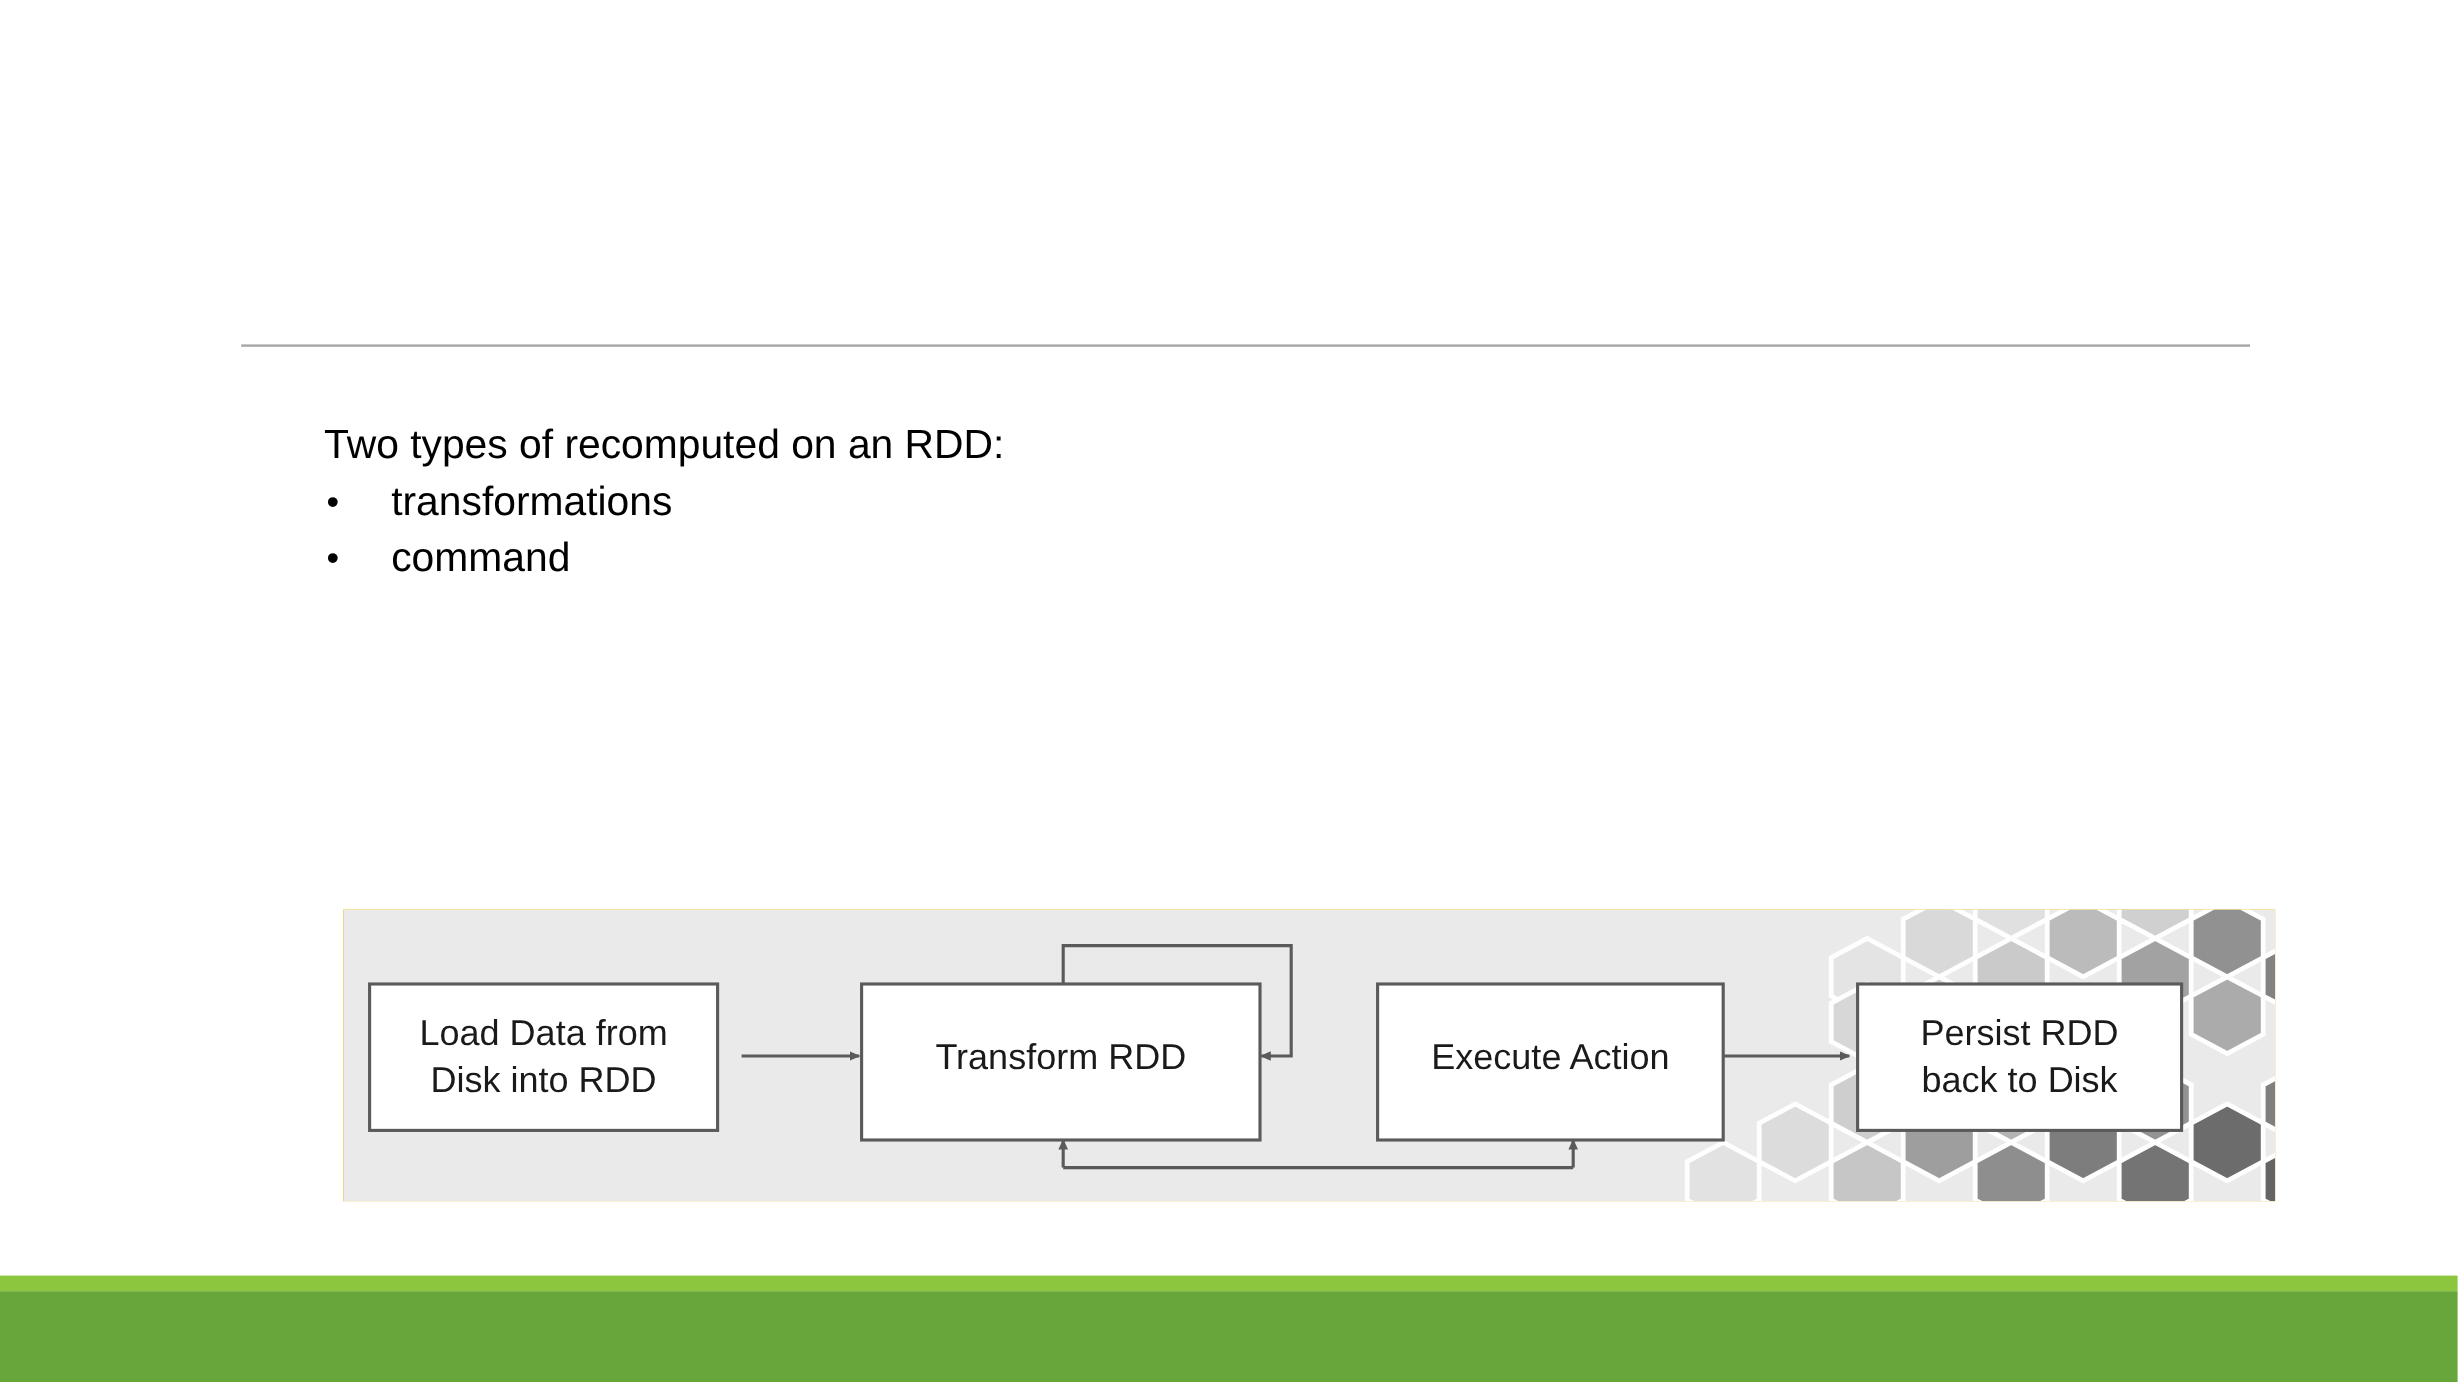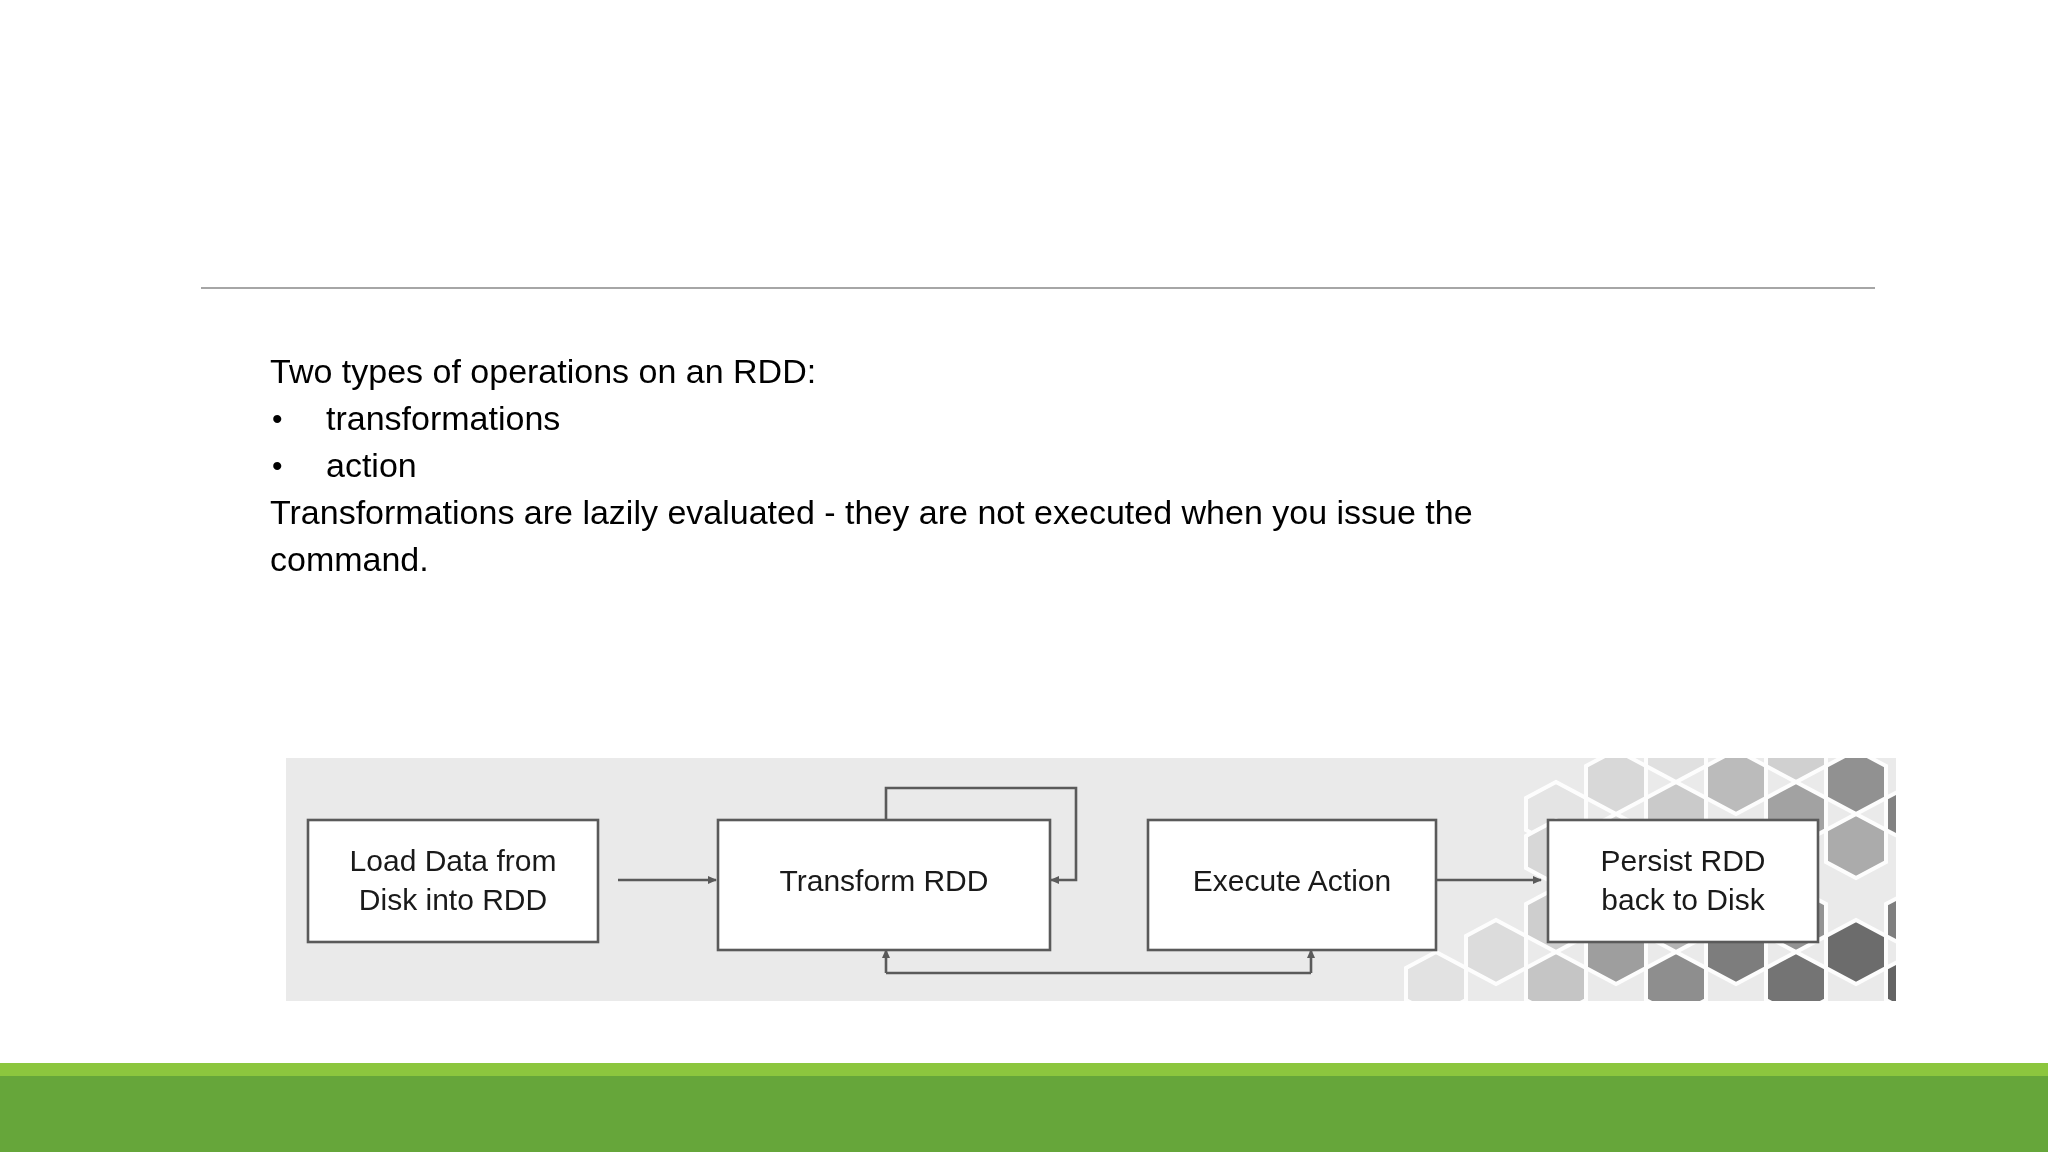--- a/index.html
+++ b/index.html
@@ -110,33 +110,32 @@
   }
 </style>
 </head>
 <body>
 
 <div id="slide">
 
   <div id="title-rule"></div>
 
   <div id="body-block">
-    <span class="body-line para-line">Two types of operations on an RDD:</span>
+    <span class="body-line para-line">Two types of recomputed on an RDD:</span>
 
     <span class="bullet-line">
       <span class="dot">•</span>
       <span>transformations</span>
     </span>
 
     <span class="bullet-line">
       <span class="dot">•</span>
-      <span>action</span>
+      <span>command</span>
     </span>
 
-    <span class="body-line para-line">Transformations are lazily evaluated - they are not executed when you issue the command.</span>
 
   </div>
 
   <div id="diagram">
     <svg viewBox="0 0 1610 243" xmlns="http://www.w3.org/2000/svg">
       <defs>
         <marker id="arrowhead" markerWidth="9" markerHeight="8" refX="8" refY="4" orient="auto" markerUnits="userSpaceOnUse">
           <path d="M0,0 L9,4 L0,8 z" fill="#5a5a5a"></path>
         </marker>
 

